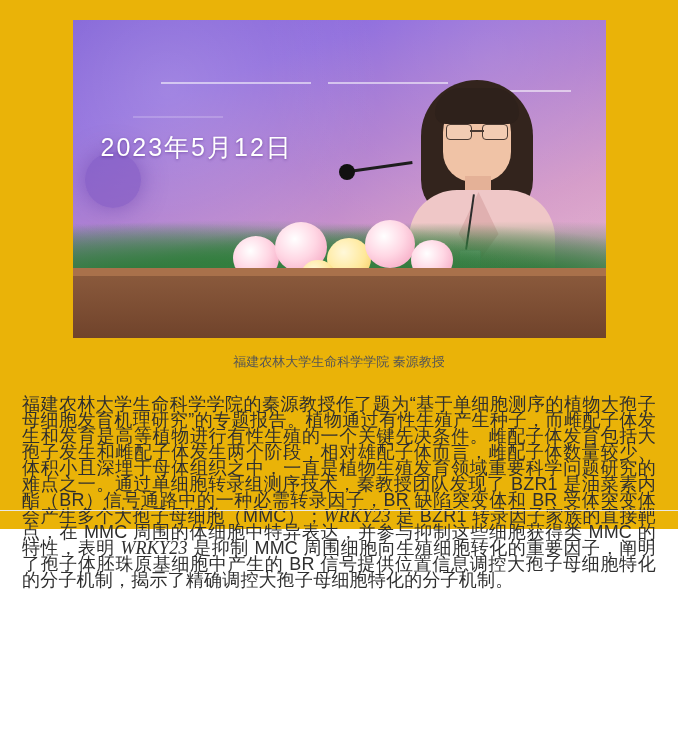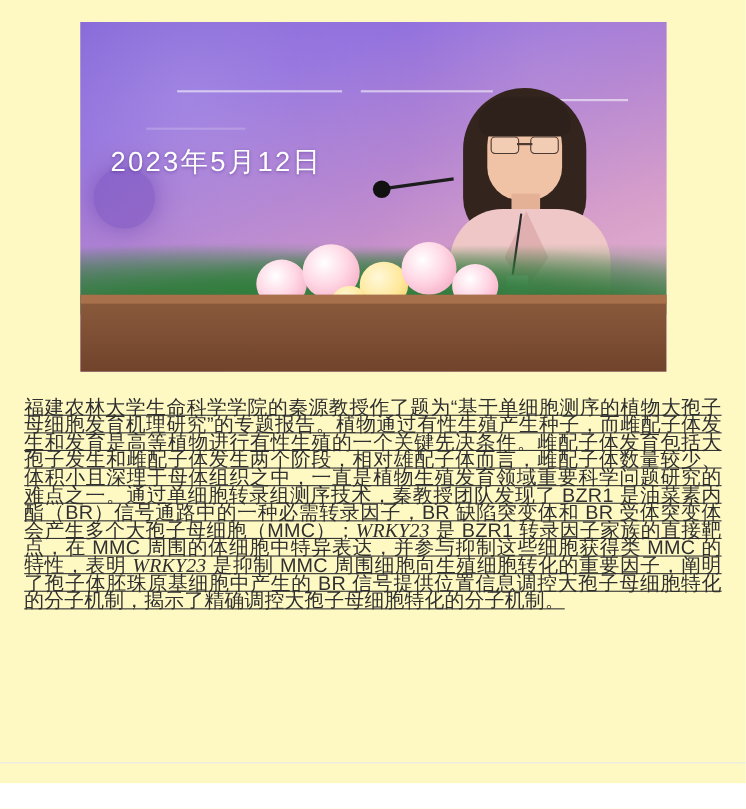--- a/index.html
+++ b/index.html
@@ -10,24 +10,23 @@
   body {
     width: 678px;
     height: 735px;
     font-family: "Liberation Sans", sans-serif;
     color: #333333;
     overflow: hidden;
   }
   .page {
     position: relative;
     width: 678px;
-    height: 712px;
-    background: #fef9c3;
+    height: 529px;
+    background: #eab308;
     box-sizing: border-box;
-    text-decoration: underline;
   }
   .article {
     padding: 20px 22px 0 22px;
   }
   
   .figure {
     margin: 0;
   }
   .photo {
     position: relative;
@@ -307,19 +306,20 @@
           <div class="bloom b-b"></div>
           <div class="bloom y b-c"></div>
           <div class="bloom b-d"></div>
           <div class="bloom b-e"></div>
           <div class="bloom y b-f"></div>
         </div>
         <div class="podium">
           <div class="ledge"></div>
         </div>
       </div>
+      <figcaption class="caption">福建农林大学生命科学学院 秦源教授</figcaption>
     </figure>
 
     <p class="body-text" id="article-paragraph">福建农林大学生命科学学院的秦源教授作了题为“基于单细胞测序的植物大孢子母细胞发育机理研究”的专题报告。植物通过有性生殖产生种子，而雌配子体发生和发育是高等植物进行有性生殖的一个关键先决条件。雌配子体发育包括大孢子发生和雌配子体发生两个阶段，相对雄配子体而言，雌配子体数量较少、体积小且深埋于母体组织之中，一直是植物生殖发育领域重要科学问题研究的难点之一。通过单细胞转录组测序技术，秦教授团队发现了 BZR1 是油菜素内酯（BR）信号通路中的一种必需转录因子，BR 缺陷突变体和 BR 受体突变体会产生多个大孢子母细胞（MMC）；<em>WRKY23</em> 是 BZR1 转录因子家族的直接靶点，在 MMC 周围的体细胞中特异表达，并参与抑制这些细胞获得类 MMC 的特性，表明 <em>WRKY23</em> 是抑制 MMC 周围细胞向生殖细胞转化的重要因子，阐明了孢子体胚珠原基细胞中产生的 BR 信号提供位置信息调控大孢子母细胞特化的分子机制，揭示了精确调控大孢子母细胞特化的分子机制。</p>
 
   </div>
   <div class="footer-rule"></div>
 </div>
 
 </body></html>

